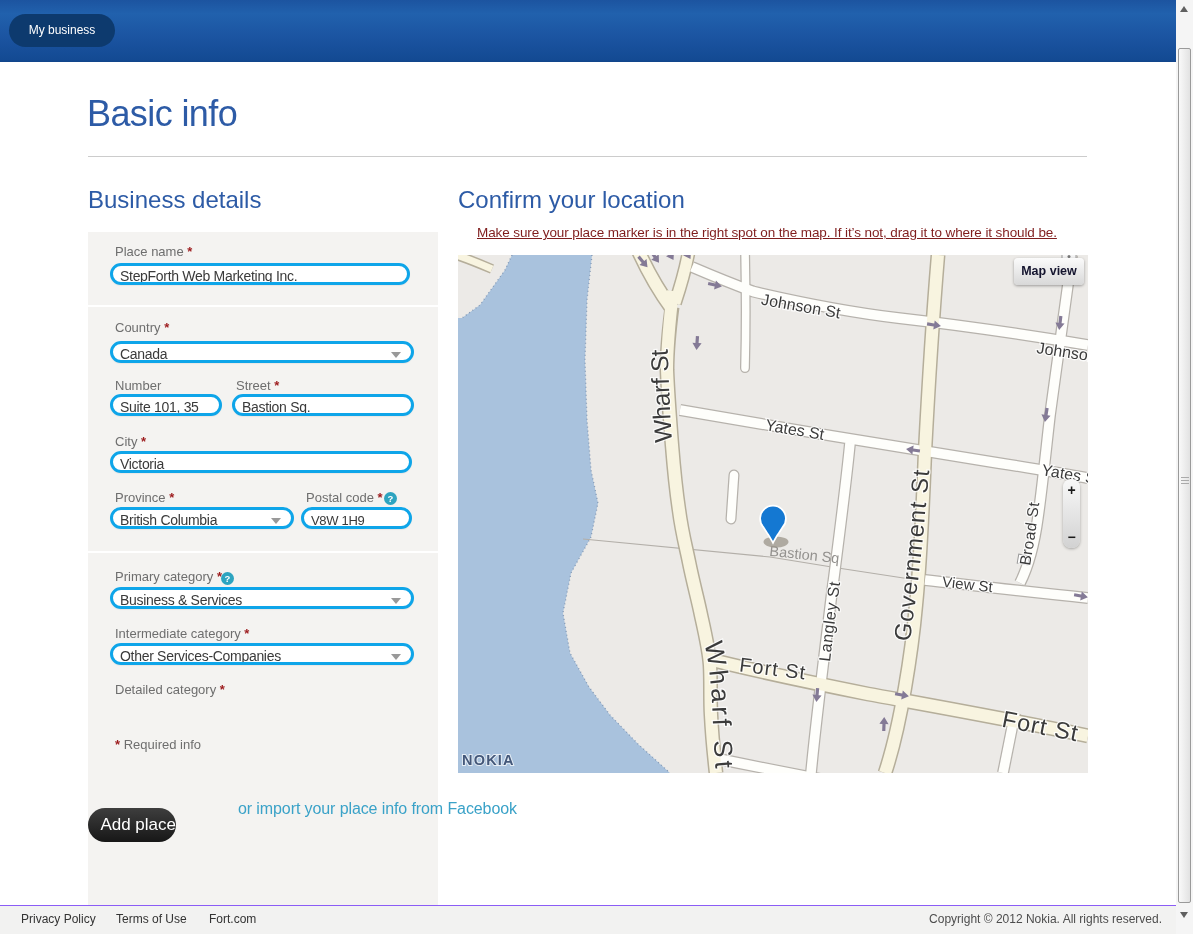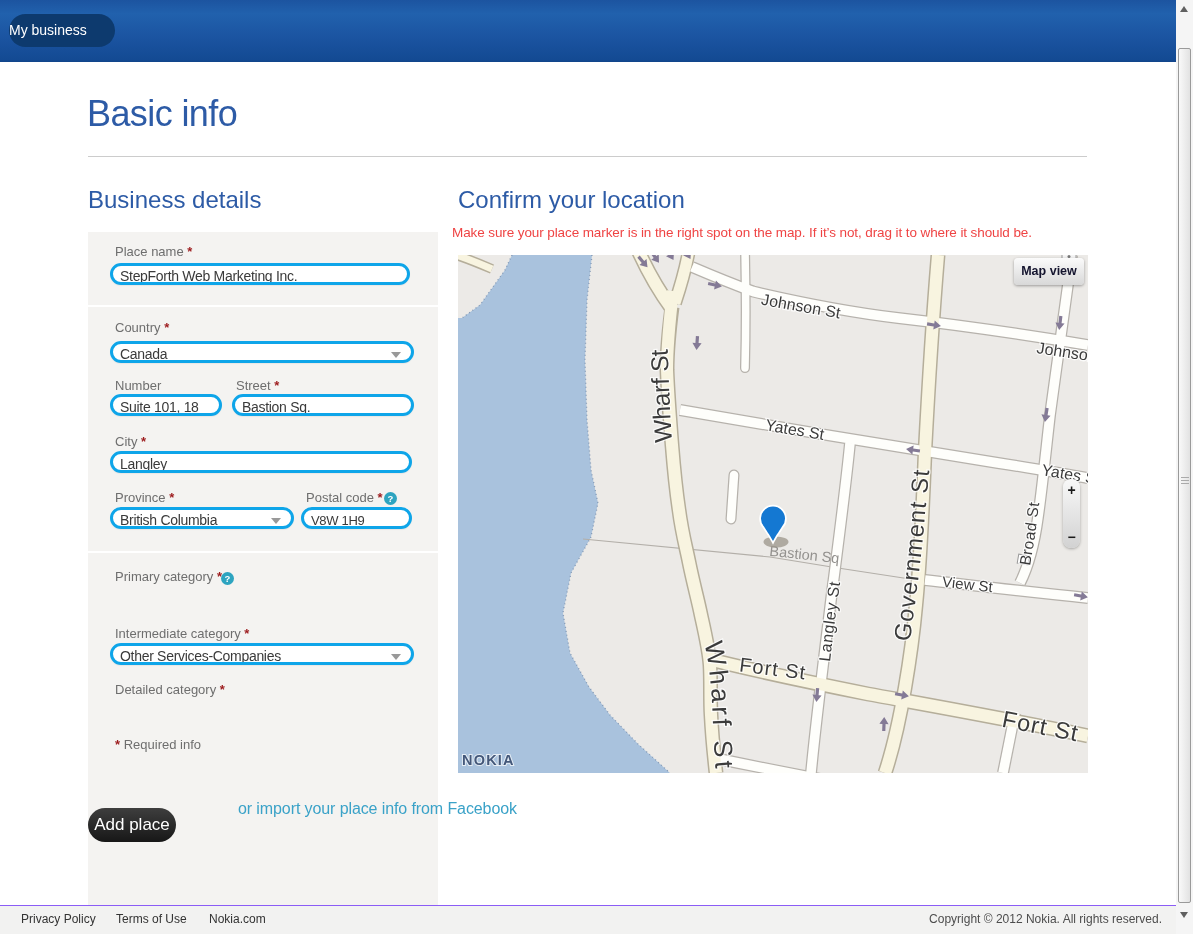--- a/index.html
+++ b/index.html
@@ -4,48 +4,48 @@
 <style>
 * { margin:0; padding:0; box-sizing:border-box; }
 html,body { width:1193px; height:934px; overflow:hidden; background:#fff;
   font-family:"Liberation Sans", sans-serif; position:relative; }
 .abs { position:absolute; }
 
 
 #hdr { left:0; top:0; width:1176px; height:62px;
   background:linear-gradient(180deg,#1c54a0 0%,#2161ad 22%,#1b54a1 60%,#134a93 96%,#114489 100%); }
 #pill { left:9px; top:14px; width:106px; height:33px; border-radius:17px;
-  background:#0d3a6e; color:#fff; font-size:14px; line-height:32px; }
+  background:#0d3a6e; color:#fff; font-size:12px; line-height:32px; text-align:center; }
 
 
 #h1 { left:87px; top:93px; font-size:36px; color:#2d5ba6; letter-spacing:-0.6px; }
 #rule { left:88px; top:156px; width:999px; height:1px; background:#cccccc; }
 .h2 { font-size:24px; color:#2d5ba6; }
 #h2a { left:88px; top:186px; }
 #h2b { left:458px; top:186px; }
-#desc { left:452px; top:225px; font-size:13.5px; color:#ef4444; letter-spacing:-0.1px; }
+#desc { left:477px; top:225px; font-size:13.5px; color:#7f1d1d; letter-spacing:-0.1px;text-decoration:underline; }
 
 
 #panel { left:88px; top:232px; width:350px; height:696px; background:#f4f3f1; }
 #panel .sep { position:absolute; left:0; width:350px; height:2px; background:#fff; }
 .lbl { position:absolute; font-size:13px; color:#6e6e6e; white-space:nowrap; }
 .lbl b { color:#9c1a1c; font-weight:bold; }
 .inp, .sel { position:absolute; height:22px; background:#fff; border:3px solid #0ea5e9;
   border-radius:11px; font-size:14px; color:#3a3a3a; line-height:21px; padding-left:7px; letter-spacing:-0.3px;
   white-space:nowrap; overflow:hidden; box-shadow:0 1px 1px rgba(0,0,0,0.05); }
 .arr { position:absolute; right:10px; top:8px; width:0; height:0;
   border-left:5px solid transparent; border-right:5px solid transparent;
   border-top:6px solid #999; }
 .qm { position:absolute; width:13px; height:13px; border-radius:7px; background:#2da4c0;
   color:#fff; font-size:9.5px; font-weight:bold; text-align:center; line-height:13px; }
 
 
 #addp { left:88px; top:808px; width:88px; height:34px; border-radius:17px;
   background:linear-gradient(180deg,#3e3e3e,#171717); color:#fff; font-size:17px;
-  line-height:33px; text-align:center; }
+  line-height:33px; text-align:right; }
 #fblink { left:191px; top:800px; font-size:16px; letter-spacing:-0.1px; color:#3aa2c8;margin-left:47px; }
 
 
 #footer { left:0; top:905px; width:1176px; height:38px; background:#f2f2f1;
   border-top:1px solid #8b5cf6; font-size:12px; color:#333; }
 #footer span { position:absolute; top:6px; }
 #copy { right:14px; color:#4d4d4d; }
 
 
 #sbar { left:1176px; top:0; width:17px; height:934px; background:#f5f5f5; }
@@ -84,34 +84,35 @@
   <div class="sep" style="top:319px"></div>
 
   <div class="lbl" style="left:27px; top:12px">Place name <b>*</b></div>
   <div class="inp" style="left:22px; top:31px; width:300px">StepForth Web Marketing Inc.</div>
 
   <div class="lbl" style="left:27px; top:88px">Country <b>*</b></div>
   <div class="sel" style="left:22px; top:109px; width:304px">Canada<i class="arr"></i></div>
 
   <div class="lbl" style="left:27px; top:146px">Number</div>
   <div class="lbl" style="left:148px; top:146px">Street <b>*</b></div>
-  <div class="inp" style="left:22px; top:162px; width:112px">Suite 101, 18</div>
+  <div class="inp" style="left:22px; top:162px; width:112px">Suite 101, 35</div>
   <div class="inp" style="left:144px; top:162px; width:182px">Bastion Sq.</div>
 
   <div class="lbl" style="left:27px; top:202px">City <b>*</b></div>
-  <div class="inp" style="left:22px; top:219px; width:302px">Langley</div>
+  <div class="inp" style="left:22px; top:219px; width:302px">Victoria</div>
 
   <div class="lbl" style="left:27px; top:258px">Province <b>*</b></div>
   <div class="lbl" style="left:218px; top:258px">Postal code <b>*</b></div>
   <div class="qm" style="left:296px; top:260px">?</div>
   <div class="sel" style="left:22px; top:275px; width:184px">British Columbia<i class="arr"></i></div>
   <div class="inp" style="left:213px; top:275px; width:111px; font-size:13px">V8W 1H9</div>
 
   <div class="lbl" style="left:27px; top:337px">Primary category <b>*</b></div>
   <div class="qm" style="left:133px; top:340px">?</div>
+  <div class="sel" style="left:22px; top:355px; width:304px">Business &amp; Services<i class="arr"></i></div>
 
   <div class="lbl" style="left:27px; top:394px">Intermediate category <b>*</b></div>
   <div class="sel" style="left:22px; top:411px; width:304px">Other Services-Companies<i class="arr"></i></div>
 
   <div class="lbl" style="left:27px; top:450px">Detailed category <b>*</b></div>
 
   <div class="lbl" style="left:27px; top:505px"><b>*</b> Required info</div>
 </div>
 
 <svg id="map" class="abs" style="left:458px; top:255px" width="630" height="518" viewBox="0 0 630 518">
@@ -224,21 +225,21 @@
     <div id="zplus">+</div>
     <div id="zminus">−</div>
   </div>
 
 <div id="addp" class="abs">Add place</div>
 <div id="fblink" class="abs">or import your place info from Facebook</div>
 
 <div id="footer" class="abs">
   <span style="left:21px">Privacy Policy</span>
   <span style="left:116px">Terms of Use</span>
-  <span style="left:209px">Nokia.com</span>
+  <span style="left:209px">Fort.com</span>
   <span id="copy">Copyright © 2012 Nokia. All rights reserved.</span>
 </div>
 
 <div id="sbar" class="abs">
   <i class="sarr" id="sup"></i>
   <div id="sthumb">
       <div style="position:absolute;left:2px;top:428px;width:8px;height:1px;background:#aaa;box-shadow:0 3px 0 #aaa,0 6px 0 #aaa"></div>
     </div>
   <i class="sarr" id="sdn"></i>
 </div>

